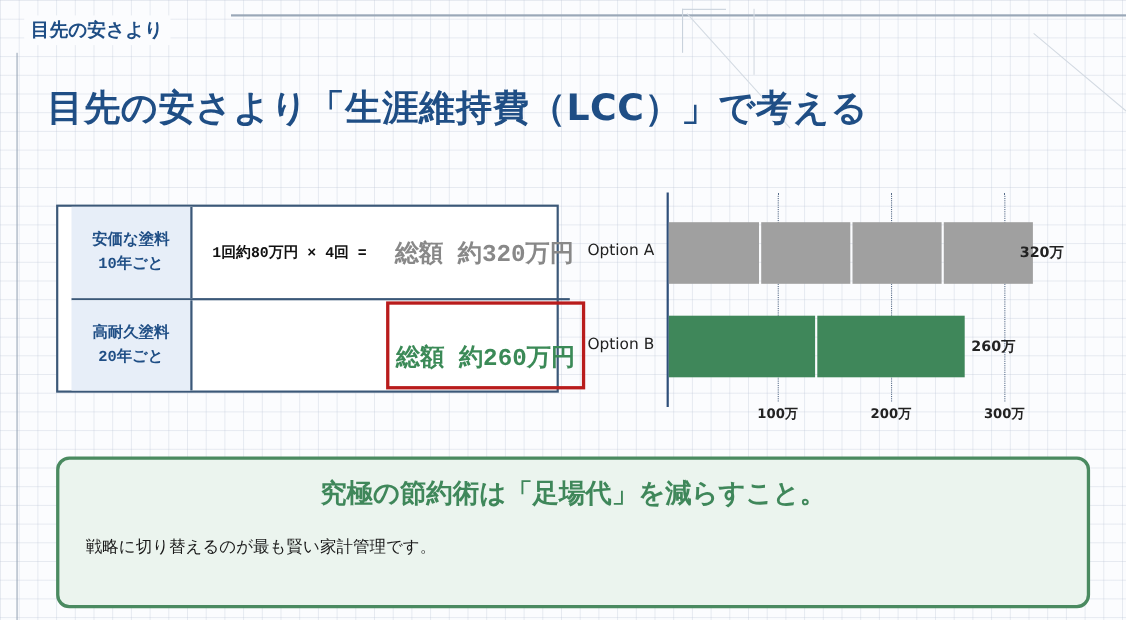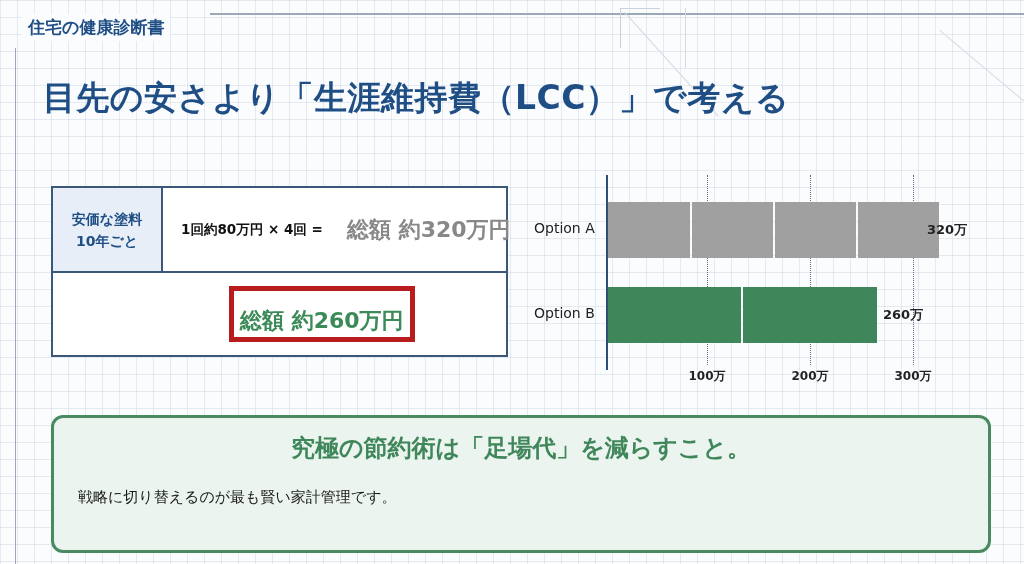--- a/index.html
+++ b/index.html
@@ -26,43 +26,43 @@
   }
   .title {
     position: absolute; left: 0; top: 76px; width: 832px; text-align: center;
     font-size: 33px; font-weight: bold; color: #1f4e85; letter-spacing: 0.5px;
   }
 
   .cmp-table {
     position: absolute; left: 51px; top: 186px; width: 457px; height: 171px;
     border: 2px solid #3b5878; background: #ffffff;
   }
-  .cmp-row { position: absolute; left: 0; width: 100%; display: flex; }
+  .cmp-row { position: absolute; left: 12px; width: 100%; display: flex; font-family: Liberation Mono, monospace; }
   .cmp-row.r1 { top: 0; height: 85px; border-bottom: 2px solid #3b5878; }
   .cmp-row.r2 { top: 85px; height: 82px; }
   .cmp-label {
     width: 110px; height: 100%; background: #e7eef8; border-right: 2px solid #3b5878;
     display: flex; flex-direction: column; justify-content: center; align-items: center;
     color: #1f4e85; font-size: 14px; font-weight: bold; line-height: 22px;
   }
   .cmp-body { flex: 1; position: relative; }
   .cmp-formula {
     position: absolute; top: 50%; transform: translateY(-50%);
     font-size: 13.5px; font-weight: bold; color: #111;
   }
   .r1 .cmp-formula { left: 18px; }
   .r2 .cmp-formula { left: 9px; }
   .cmp-total {
     position: absolute; top: 50%; transform: translateY(-50%);
     font-size: 22px; font-weight: bold; white-space: nowrap;
   }
   .r1 .cmp-total { left: 184px; color: #888888; }
   .r2 .cmp-total {
-    left: 176px; color: #3b8a57; border: 5px solid #b91c1c;
-    padding: 12px 6px; top: 50%; height: 56px; line-height: 36px;
+    left: 176px; color: #3b8a57; border: 3px solid #b91c1c;
+    padding: 32px 6px; top: 50%; height: 80px; line-height: 36px;
   }
 
   .chart { position: absolute; left: 520px; top: 170px; width: 490px; height: 220px; }
   .axis-line { position: absolute; left: 86px; top: 5px; width: 2px; height: 195px; background: #2f4f7a; }
   .gridline { position: absolute; top: 5px; height: 190px; width: 0; border-left: 1px dotted #566b88; }
   .tick-label { position: absolute; top: 198px; font-size: 12px; font-weight: bold; color: #222; transform: translateX(-50%); }
   .cat-label { position: absolute; left: 14px; font-size: 14px; font-weight: normal; color: #222; }
   .bar-row { position: absolute; left: 88px; height: 56px; display: flex; }
   .seg { height: 100%; margin-right: 2px; }
   .seg:last-child { margin-right: 0; }
@@ -86,35 +86,39 @@
 </head>
 <body>
 
 <div class="deco-top-line"></div>
 <div class="deco-left-line"></div>
 <div class="deco-corner"></div>
 <div class="deco-diag"></div>
 <div class="deco-vert"></div>
 <div class="deco-diag2"></div>
 
-<div class="brand">住宅の健康診断書</div>
+<div class="brand">目先の安さより</div>
 <h1 class="title">目先の安さより「生涯維持費（LCC）」で考える</h1>
 
 <div class="cmp-table">
   <div class="cmp-row r1">
     <div class="cmp-label">
       <span>安価な塗料</span>
       <span>10年ごと</span>
     </div>
     <div class="cmp-body">
       <span class="cmp-formula">1回約80万円 × 4回 =</span>
       <span class="cmp-total">総額 約320万円</span>
     </div>
   </div>
   <div class="cmp-row r2">
+    <div class="cmp-label">
+      <span>高耐久塗料</span>
+      <span>20年ごと</span>
+    </div>
     <div class="cmp-body">
       <span class="cmp-total">総額 約260万円</span>
     </div>
   </div>
 </div>
 
 <div class="chart">
   <div class="gridline" style="left:187px"></div>
   <div class="gridline" style="left:290px"></div>
   <div class="gridline" style="left:393px"></div>

